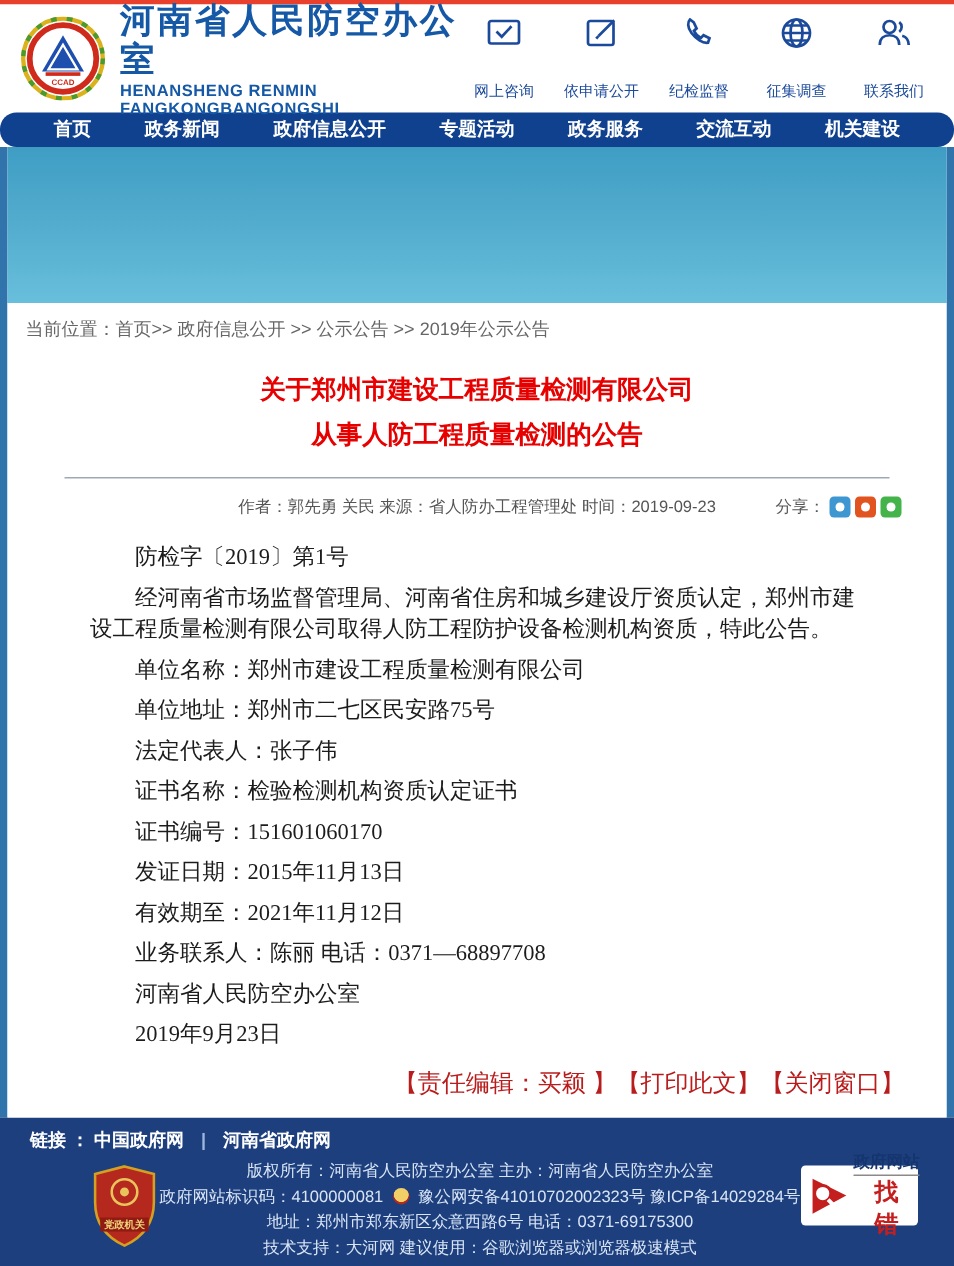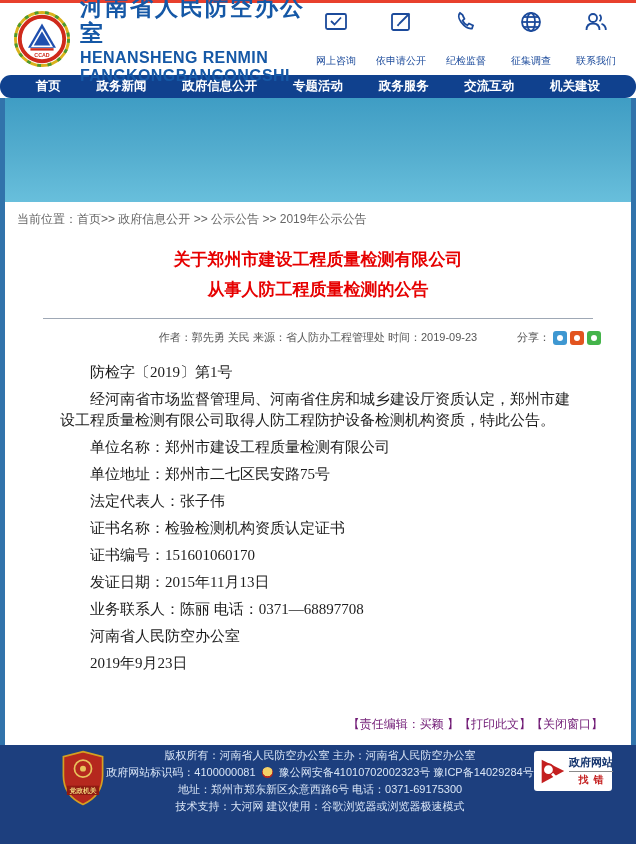--- a/index.html
+++ b/index.html
@@ -8,21 +8,21 @@
     font-family:"Liberation Sans","DejaVu Sans",sans-serif;
     background:#fff; color:#333; width:636px; height:844px; overflow:hidden;
   }
   .topline { height:3px; background:#e8402d; }
 
   
   .header { height:72px; display:flex; align-items:center; padding:0 14px; background:#fff; }
   .logo { width:56px; height:56px; flex:0 0 auto; }
   .brand { margin-left:10px; }
   .brand-title { font-size:23px; font-weight:bold; color:#1558a6; letter-spacing:2px; line-height:26px; }
-  .brand-sub { font-size:16px; font-weight:bold; color:#1558a6; letter-spacing:0.4px; margin-top:3px; }
+  .brand-sub { font-size:11px; font-weight:bold; color:#1558a6; letter-spacing:0.4px; margin-top:3px; }
   .quick { margin-left:auto; display:flex; gap:13px; }
   .quick-item { display:flex; flex-direction:column; align-items:center; cursor:pointer; width:52px; }
   .quick-item svg { width:24px; height:24px; stroke:#1b4a9b; fill:none; stroke-width:1.8; }
   .quick-item .ql { font-size:10px; color:#1b4a9b; margin-top:20px; white-space:nowrap; }
 
   
   .nav { height:23px; background:#10418e; border-radius:11px; display:flex; align-items:center; justify-content:space-around; padding:0 18px; }
   .nav a { color:#fff; font-size:12.5px; font-weight:bold; text-decoration:none; white-space:nowrap; cursor:pointer; }
 
   .mainwrap { border-left:5px solid #3173ab; border-right:5px solid #3173ab; }
@@ -36,37 +36,37 @@
   .divider { border:none; border-top:1px solid #9fa8b5; width:88%; margin:13px auto 0; }
   .meta-row { position:relative; margin-top:11px; height:18px; font-size:11px; color:#555; }
   .meta-center { text-align:center; }
   .share { position:absolute; right:30px; top:0; display:flex; align-items:center; gap:3px; }
   .share .s-ic { width:14px; height:14px; border-radius:3px; display:inline-block; position:relative; cursor:pointer; }
   .share .s-ic::after { content:""; position:absolute; left:4px; top:4px; width:6px; height:6px; border-radius:50%; background:#fff; }
   .s-qq { background:#3e97d1; } .s-qzone { background:#e2541f; } .s-wechat { background:#44b44a; }
 
   .article-body { margin:14px 55px 0; font-family:"Liberation Serif","DejaVu Serif",serif; font-size:15px; color:#1c1c1c; }
   .article-body p { text-indent:2em; line-height:21px; margin-bottom:6px; }
-  .article-footlinks { position:absolute; right:28px; bottom:12px; font-size:12px; color:#701a75; }
+  .article-footlinks { position:absolute; right:28px; bottom:12px; font-size:16px; color:#b91c1c; }
   .article-footlinks span { cursor:pointer; }
 
   
   .footer { height:99px; background:#1d3f7e; color:#d9e5f6; }
   .flinks { padding:7px 0 2px 20px; font-size:12px; font-weight:bold; color:#fff; }
   .flinks a { color:#fff; text-decoration:none; cursor:pointer; }
   .flinks .fsep { margin:0 8px; color:#9db6dd; }
   .fmain { display:flex; align-items:flex-start; padding:2px 24px 0 60px; }
   .fshield { width:46px; height:58px; flex:0 0 auto; margin-top:2px; }
   .fcenter { flex:1; text-align:center; font-size:11px; line-height:17px; color:#d9e5f6; }
   .psbadge { display:inline-block; width:11px; height:11px; border-radius:50%; background:radial-gradient(circle at 50% 40%, #f3d067 55%, #b5281e 60%); vertical-align:-2px; margin:0 3px; }
   .findbox { flex:0 0 auto; background:#fff; border-radius:3px; width:78px; height:40px; display:flex; align-items:center; padding:3px 5px; gap:3px; margin-top:4px; cursor:pointer; }
   .findbox svg { width:27px; height:27px; flex:0 0 auto; }
   .findtxt { text-align:center; flex:1; }
   .findtxt .ft1 { font-size:11px; font-weight:bold; color:#15356e; border-bottom:1px solid #8a8a8a; padding-bottom:1px; white-space:nowrap; }
-  .findtxt .ft2 { font-size:10px; font-weight:bold; color:#c41f1f; letter-spacing:5px; padding-left:5px; margin-top:1px; }
+  .findtxt .ft2 { font-size:16px; font-weight:bold; color:#c41f1f; letter-spacing:5px; padding-left:5px; margin-top:1px; }
 </style>
 </head>
 <body>
 
 <div class="topline"></div>
 
 <div class="header">
   <svg class="logo" viewBox="0 0 58 58">
     <circle cx="29" cy="29" r="27.5" fill="#fff" stroke="#d9b21c" stroke-width="3"></circle>
     <circle cx="29" cy="29" r="27.5" fill="none" stroke="#4a9a2f" stroke-width="3" stroke-dasharray="4 7"></circle>
@@ -161,32 +161,39 @@
 
     <div class="article-body">
       <p>防检字〔2019〕第1号</p>
       <p>经河南省市场监督管理局、河南省住房和城乡建设厅资质认定，郑州市建设工程质量检测有限公司取得人防工程防护设备检测机构资质，特此公告。</p>
       <p>单位名称：郑州市建设工程质量检测有限公司</p>
       <p>单位地址：郑州市二七区民安路75号</p>
       <p>法定代表人：张子伟</p>
       <p>证书名称：检验检测机构资质认定证书</p>
       <p>证书编号：151601060170</p>
       <p>发证日期：2015年11月13日</p>
+      <p>有效期至：2021年11月12日</p>
       <p>业务联系人：陈丽 电话：0371—68897708</p>
       <p>河南省人民防空办公室</p>
       <p>2019年9月23日</p>
     </div>
 
     <div class="article-footlinks">
       <span>【责任编辑：买颖 】</span><span>【打印此文】</span><span>【关闭窗口】</span>
     </div>
   </div>
 </div>
 
 <div class="footer">
+  <div class="flinks">
+    <span>链接 ：</span>
+    <a>中国政府网</a>
+    <span class="fsep">|</span>
+    <a>河南省政府网</a>
+  </div>
   <div class="fmain">
     <svg class="fshield" viewBox="0 0 54 66">
       <path d="M27 2 L50 8 V30 C50 48 40 58 27 64 C14 58 4 48 4 30 V8 Z" fill="#b5281e" stroke="#d4a021" stroke-width="2"></path>
       <circle cx="27" cy="22" r="10" fill="none" stroke="#e9c35c" stroke-width="2"></circle>
       <circle cx="27" cy="22" r="3.5" fill="#e9c35c"></circle>
       <rect x="8" y="42" width="38" height="11" fill="#8f1b12"></rect>
       <text x="27" y="50.5" font-size="8" fill="#f0d27a" text-anchor="middle" font-weight="bold">党政机关</text>
     </svg>
     <div class="fcenter">
       <div>版权所有：河南省人民防空办公室   主办：河南省人民防空办公室</div>

